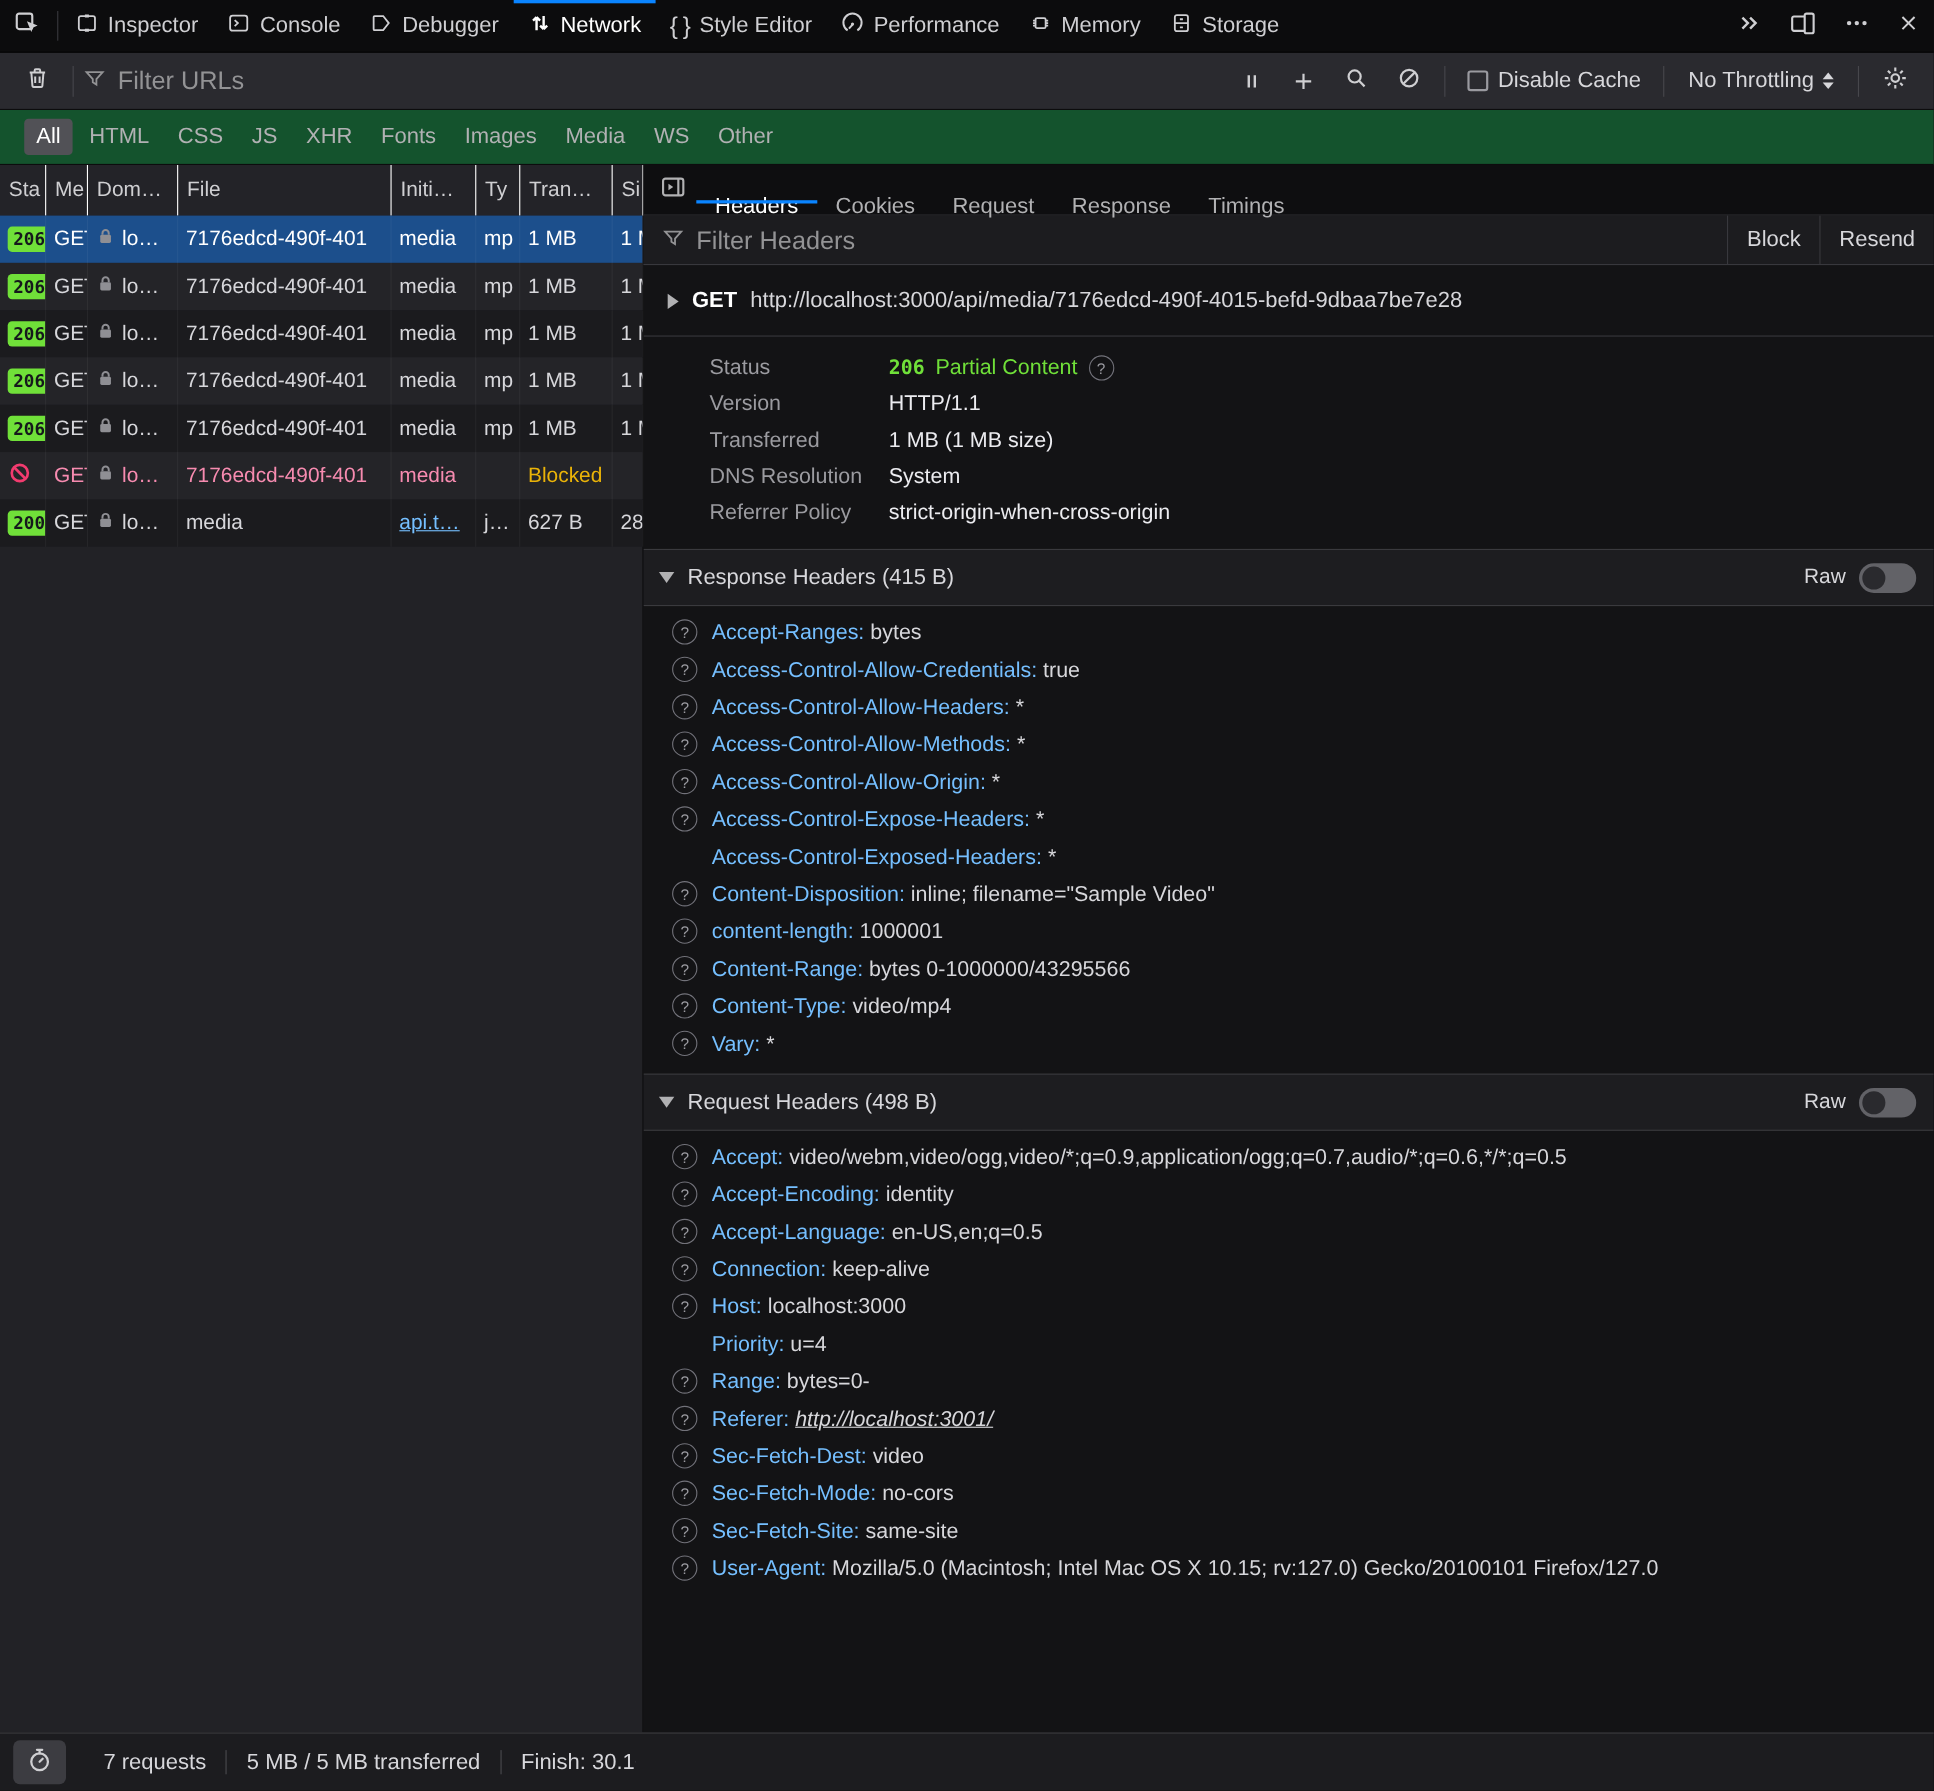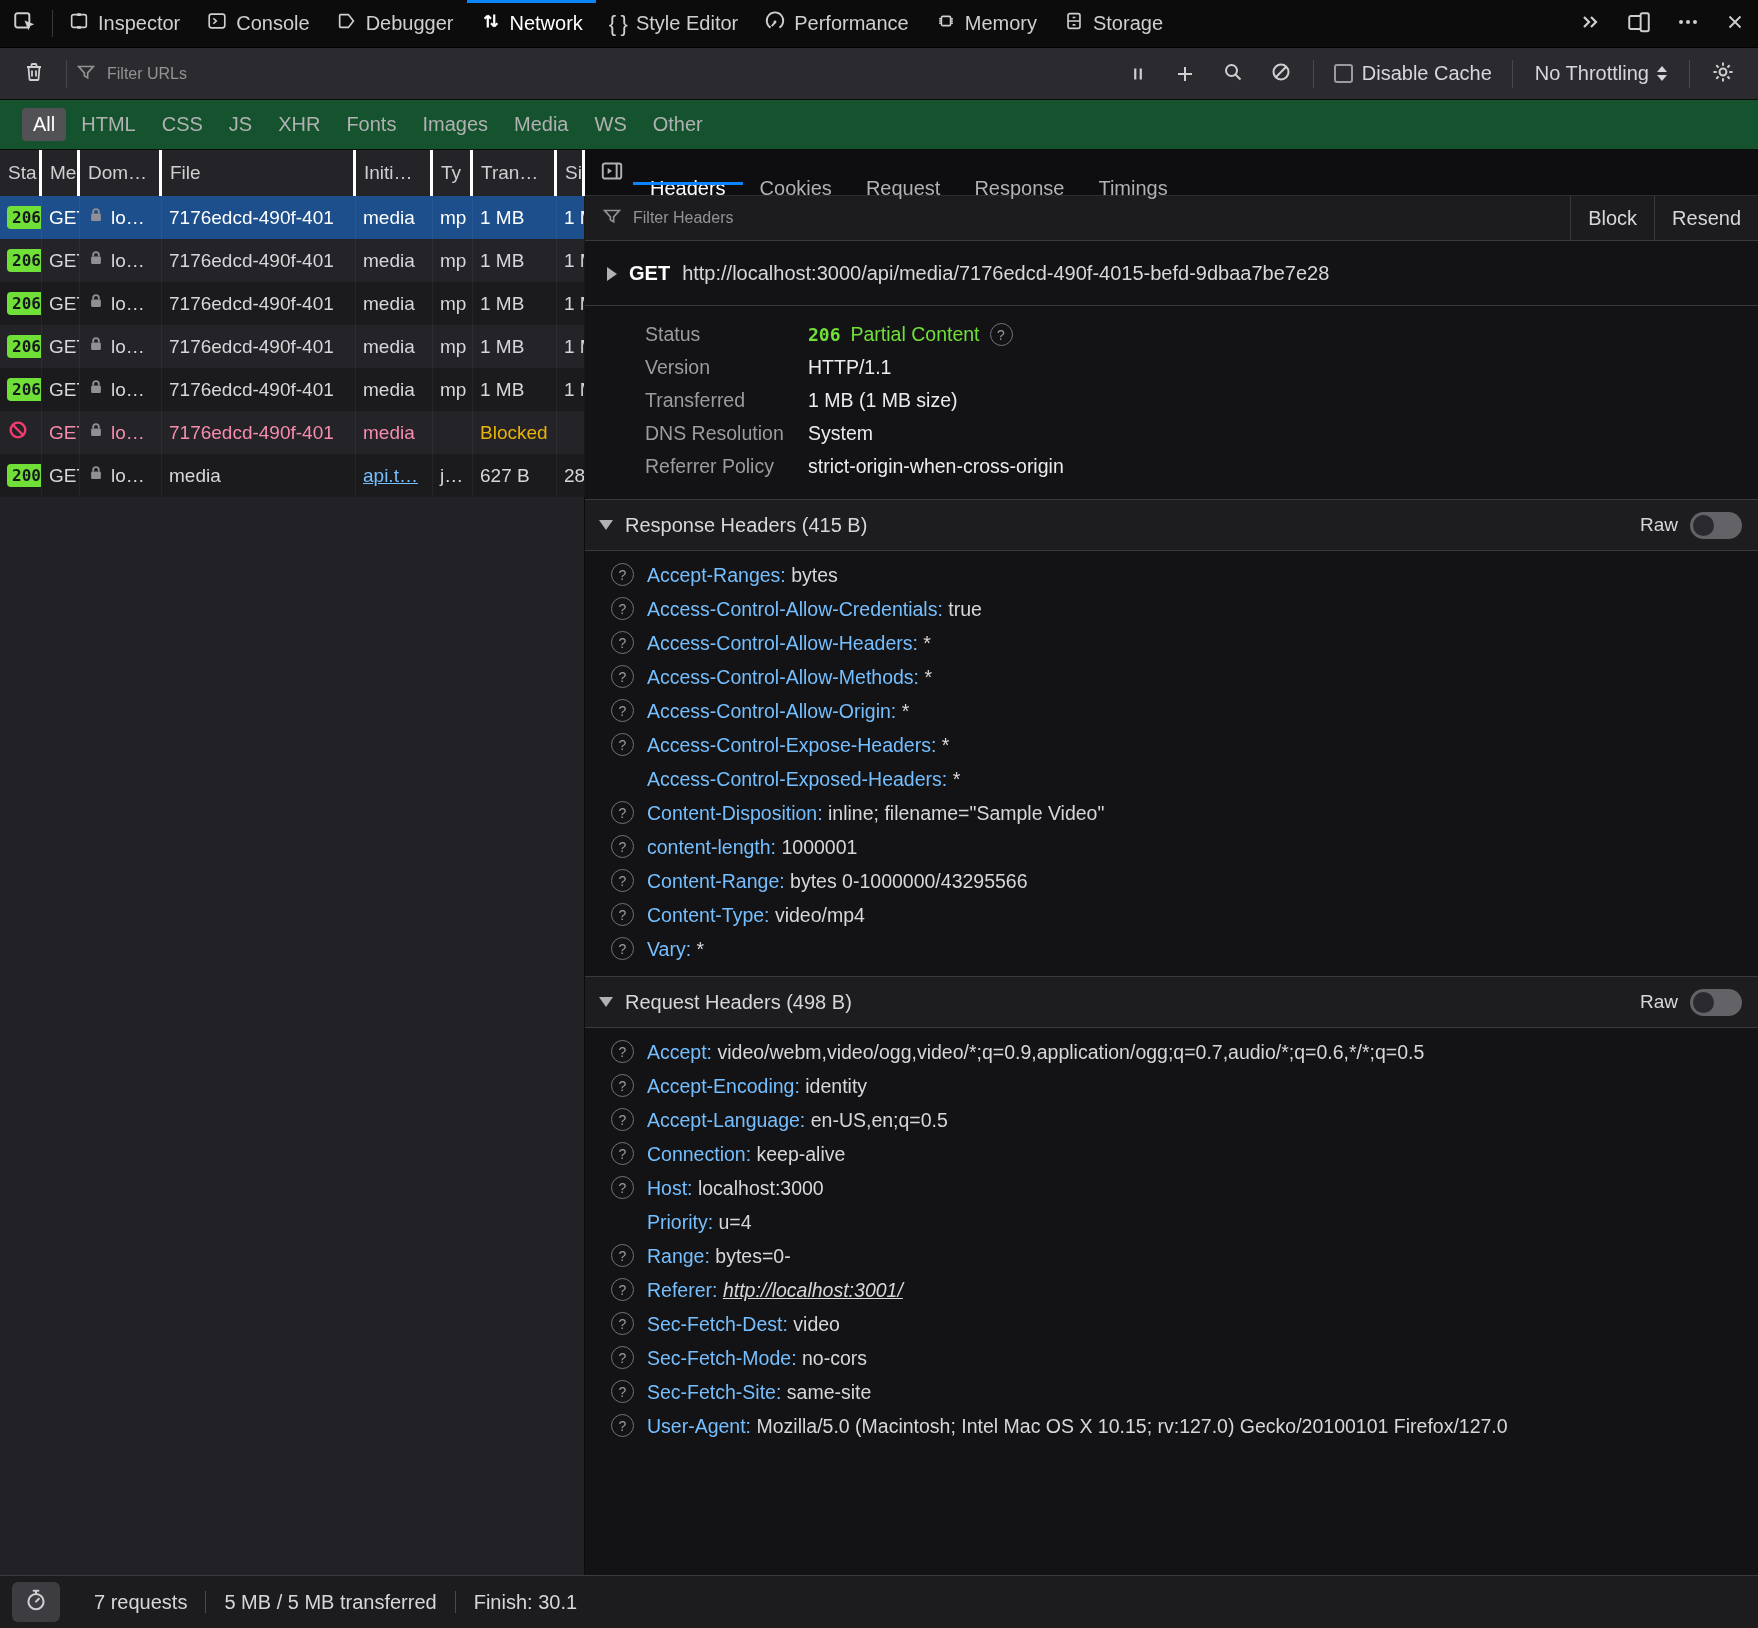--- a/index.html
+++ b/index.html
@@ -20,21 +20,21 @@
   .dt-tab.active::before { content:""; position:absolute; top:0; left:0; right:0; height:3px; background:#0a84ff; }
   .top-right { margin-left:auto; display:flex; align-items:stretch; }
   .glyph { font-size:22px; line-height:1; }
 
   
   .net-toolbar { height:52px; background:#2a2a2f; display:flex; align-items:center;
     border-bottom:1px solid #0c0c0d; flex:0 0 52px; padding:0 10px; }
   .vsep { width:1px; height:28px; background:#47474c; margin:0 8px; flex:0 0 1px; }
   .filter-wrap { display:flex; align-items:center; gap:10px; flex:1 1 auto; color:#939395; }
   .filter-input { background:transparent; border:none; outline:none; color:#d7d7db;
-    font-size:16px; font-family:"Liberation Sans",sans-serif; width:100%; }
+    font-size:23px; font-family:"Liberation Sans",sans-serif; width:100%; }
   .filter-input::placeholder { color:#939395; opacity:1; }
   .right-tools { display:flex; align-items:center; }
   .cache-box { width:19px; height:19px; border:2px solid #9a9aa0; border-radius:3px; margin-right:9px; }
   .label-light { color:#d7d7db; font-size:20px; white-space:nowrap; }
   .throttle { display:flex; align-items:center; gap:8px; padding:0 14px; }
   .sort-arrows { display:flex; flex-direction:column; gap:3px; }
   .tri-up { width:0; height:0; border-left:5px solid transparent; border-right:5px solid transparent; border-bottom:6px solid #d7d7db; }
   .tri-dn { width:0; height:0; border-left:5px solid transparent; border-right:5px solid transparent; border-top:6px solid #d7d7db; }
 
   
@@ -45,21 +45,21 @@
 
   
   .main { flex:1 1 auto; display:flex; min-height:0; }
 
   
   .req-panel { width:585px; flex:0 0 585px; background:#222226; display:flex; flex-direction:column;
     border-right:1px solid #0c0c0d; }
   .req-grid { display:grid; grid-template-columns:42px 38px 82px 194px 77px 40px 84px 28px; }
   .req-head { background:#232328; flex:0 0 46px; height:46px; }
   .req-head .hcell { display:flex; align-items:center; padding:0 8px; color:#cfcfd2; font-size:19px;
-    border-right:3px solid #ffffff; overflow:hidden; white-space:nowrap; }
+    border-right:1px solid #ffffff; overflow:hidden; white-space:nowrap; }
   .req-rows { flex:0 0 auto; }
   .req-row { height:43px; }
   .req-row:nth-child(odd) { background:#1b1b1e; }
   .req-row:nth-child(even) { background:#242428; }
   .req-row.selected { background:#1c4f8c; }
   .cell { display:flex; align-items:center; padding:0 7px; color:#d7d7db; font-size:19px;
     white-space:nowrap; overflow:hidden; border-right:1px solid rgba(255,255,255,0.05); gap:6px; }
   .req-row.selected .cell { color:#fff; }
   .badge { background:#70e039; color:#15181c; font-family:"DejaVu Sans Mono",monospace;
     font-size:16px; font-weight:bold; padding:2px 5px; border-radius:4px; line-height:1.2; }

